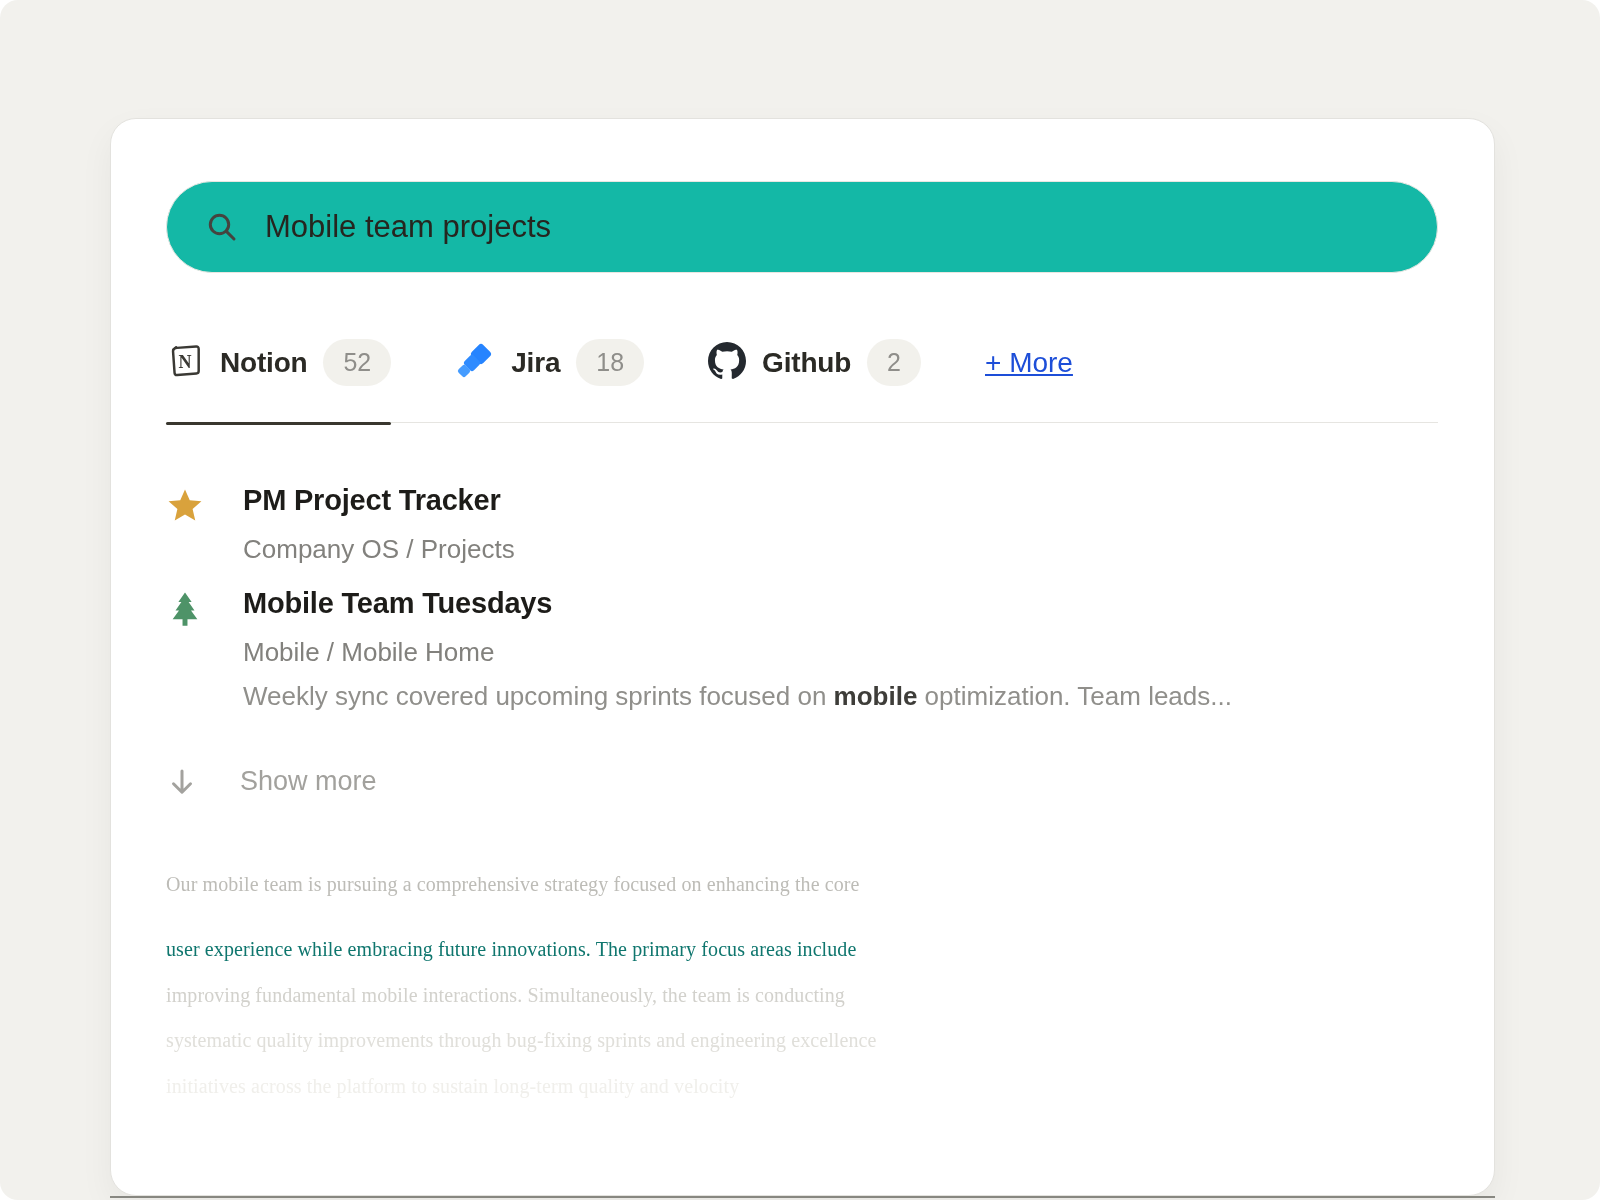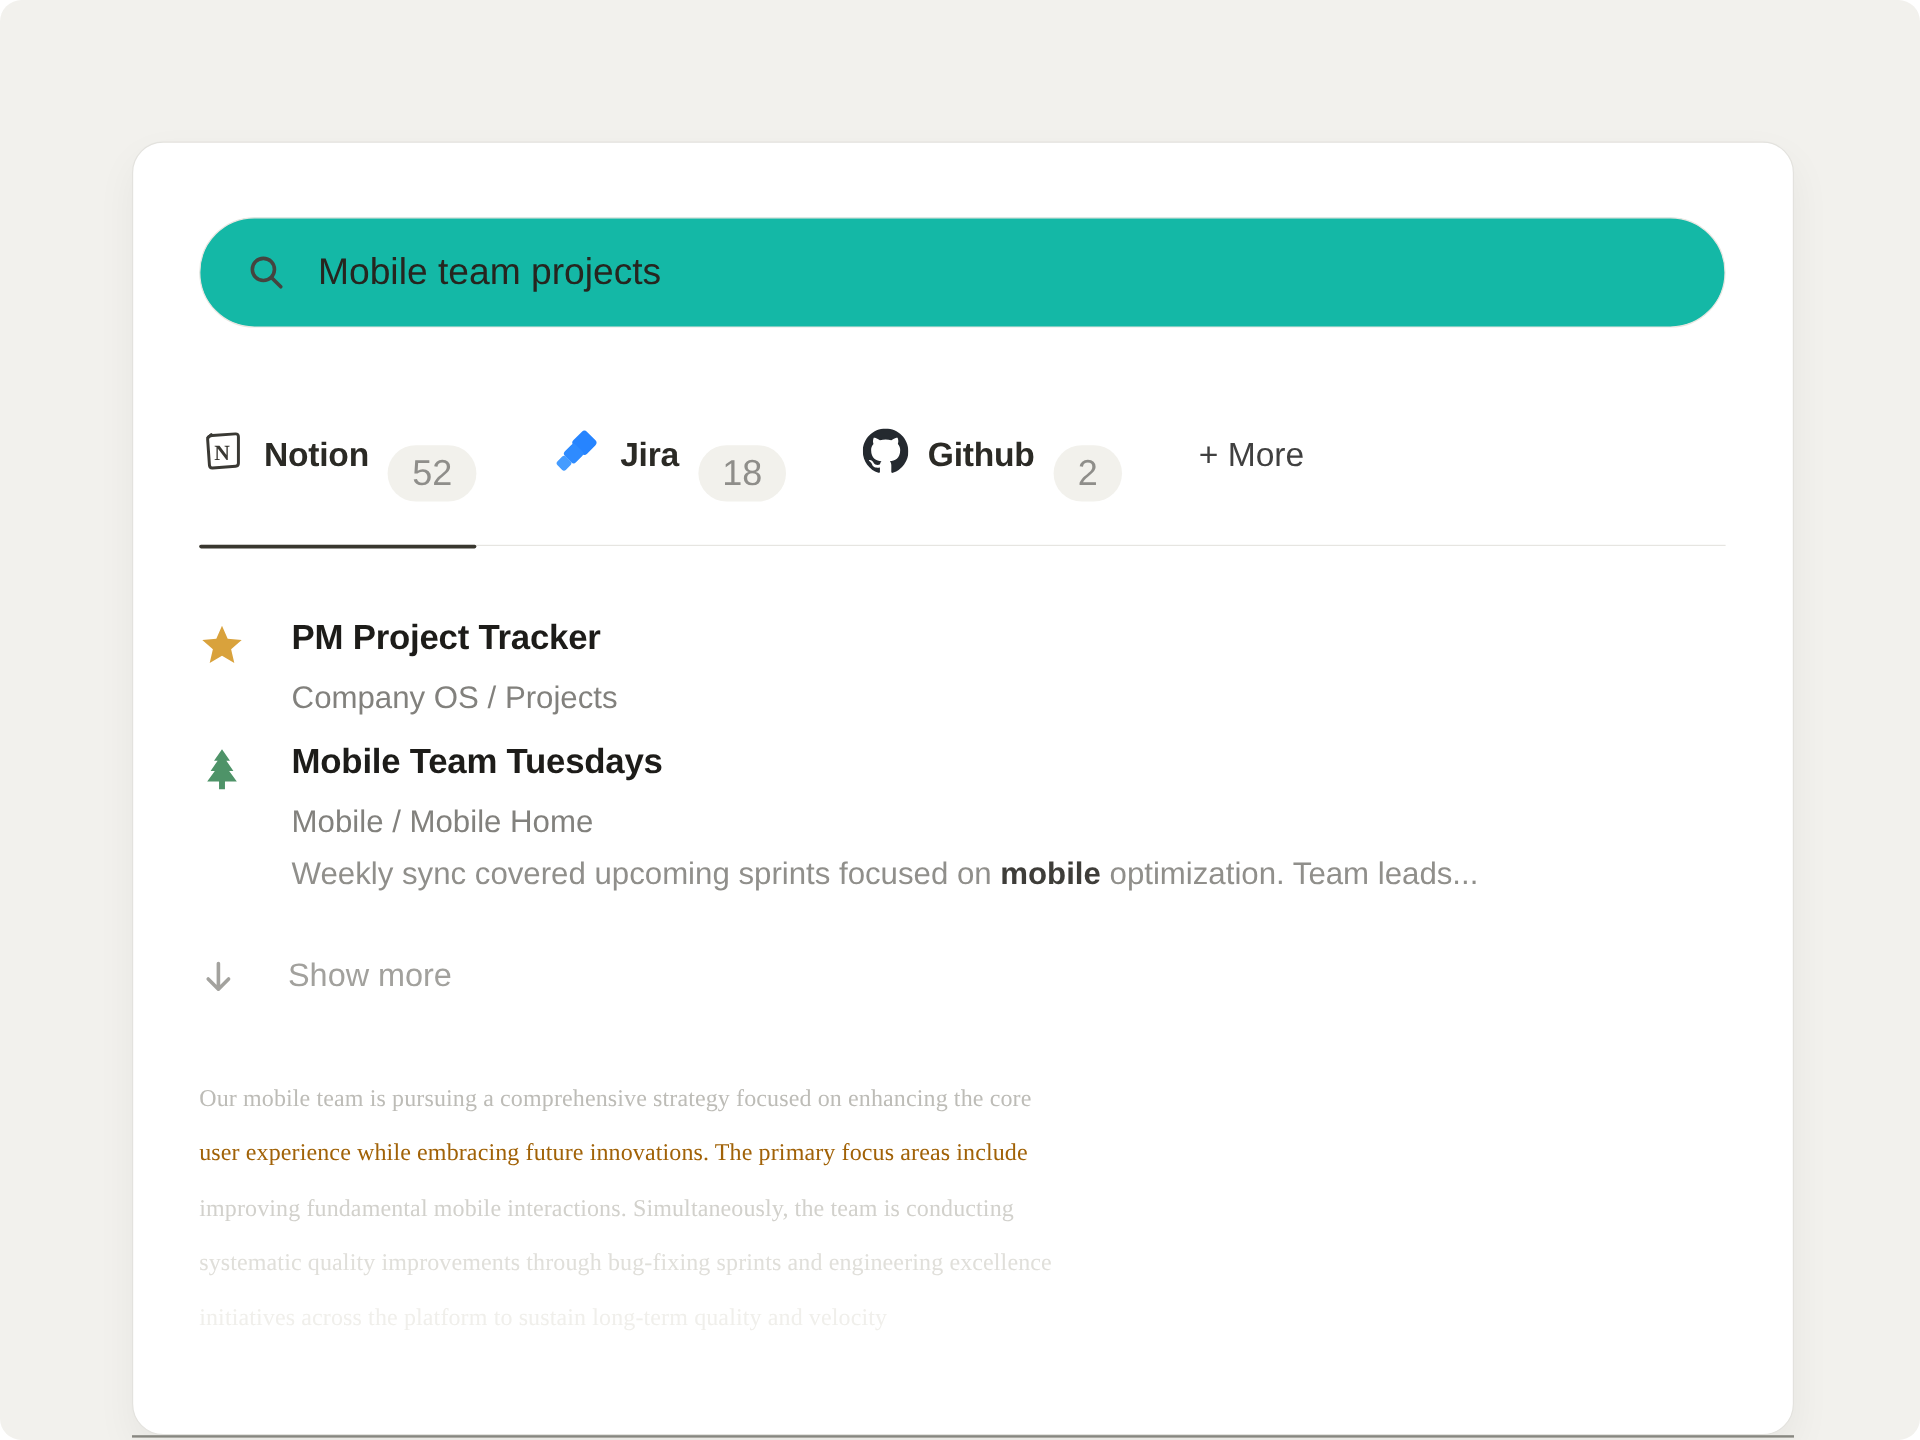--- a/index.html
+++ b/index.html
@@ -34,46 +34,46 @@
   .tabs{
     display:flex;align-items:center;gap:64px;
     margin-top:66px;padding-bottom:36px;border-bottom:1px solid #E6E5E1;
   }
   .tab{display:flex;align-items:center;gap:16px;position:relative;cursor:default;}
   .tab .tab-label{font-size:28px;font-weight:700;color:#2B2A25;letter-spacing:-0.2px;}
   .tab .badge{
     background:#F2F1EC;border-radius:24px;height:47px;min-width:47px;
     display:flex;align-items:center;justify-content:center;
     padding:0 20px;box-sizing:border-box;
-    font-size:30px;color:#8F8E8A;margin-top:32px;
+    font-size:25px;color:#8F8E8A;
   }
   .tab.active::after{
     content:"";position:absolute;left:0;right:0;bottom:-39px;height:3px;
     background:#39372F;border-radius:2px;
   }
-  .tab-more{font-size:28px;font-weight:500;color:#404040;}
+  .tab-more{font-size:28px;font-weight:500;color:#1d4ed8;text-decoration:underline;}
   .tab-icon{display:block;}
   
   .results{margin-top:62px;}
   .result{display:flex;gap:39px;}
   .result + .result{margin-top:23px;}
   .result .ricon{flex:0 0 38px;padding-top:2px;}
   .r-title{font-size:29px;font-weight:700;color:#1D1C19;letter-spacing:-0.2px;line-height:1.1;}
   .r-crumb{margin-top:17px;font-size:26px;color:#82817D;}
   .r-snippet{margin-top:13px;font-size:26px;color:#908F8B;}
   .r-snippet .hl{color:#3E3D39;font-weight:600;}
   
   .showmore{margin-top:54px;display:flex;align-items:center;gap:36px;cursor:default;}
   .showmore .smicon{flex:0 0 38px;display:flex;justify-content:flex-start;}
   .showmore .sm-label{font-size:27px;color:#A2A19D;}
   
   .preview{margin-top:64px;font-size:20px;line-height:45.5px;letter-spacing:0.1px;font-family:Liberation Serif, serif;}
   .preview div{white-space:nowrap;}
   .pl0{color:#BDBCB7;}
-  .pl1{color:#a16207;}
+  .pl1{color:#0f766e;margin-top:20px;}
   .pl2{color:#D2D1CC;}
   .pl3{color:#E0DFDA;}
   .pl4{color:#F0EFEB;}
   .bottom-edge{
     position:absolute;left:110px;width:1385px;bottom:2px;height:2px;background:#76756F;opacity:.85;
   }
 </style>
 </head>
 <body>
 

